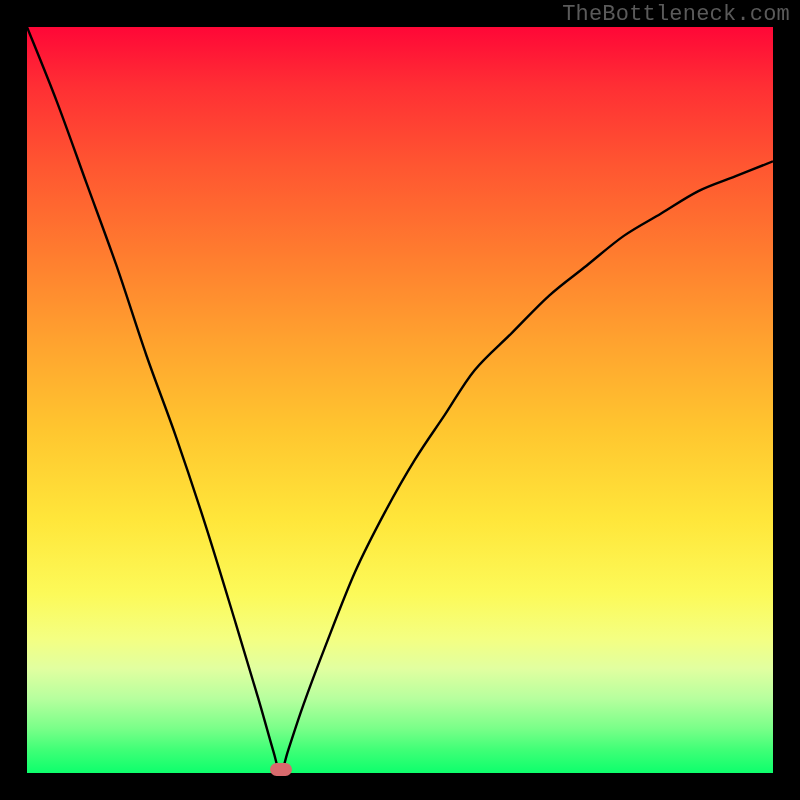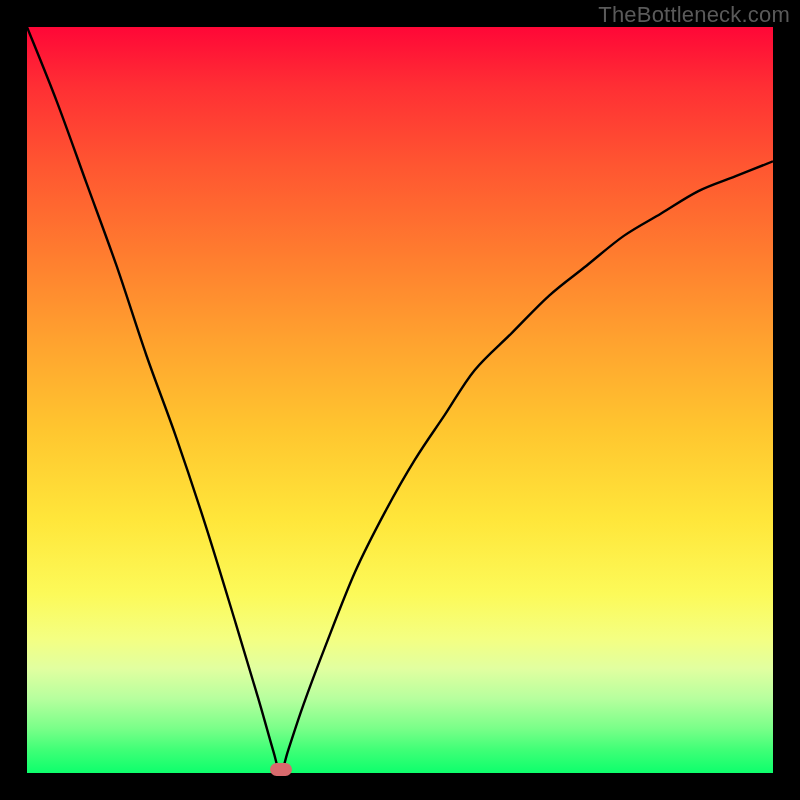--- a/index.html
+++ b/index.html
@@ -16,21 +16,21 @@
     height: 800px;
     background: #000;
     position: relative;
   }
   .watermark {
     position: absolute;
     top: 2px;
     right: 10px;
     color: #5a5a5a;
     font-size: 22px;
-    font-family: Liberation Sans, sans-serif;
+    font-family: Liberation Mono, monospace;
     z-index: 5;
     letter-spacing: 0.2px;
     margin-left: 28px;
   }
   .plot {
     position: absolute;
     left: 27px;
     top: 27px;
     width: 746px;
     height: 746px;

